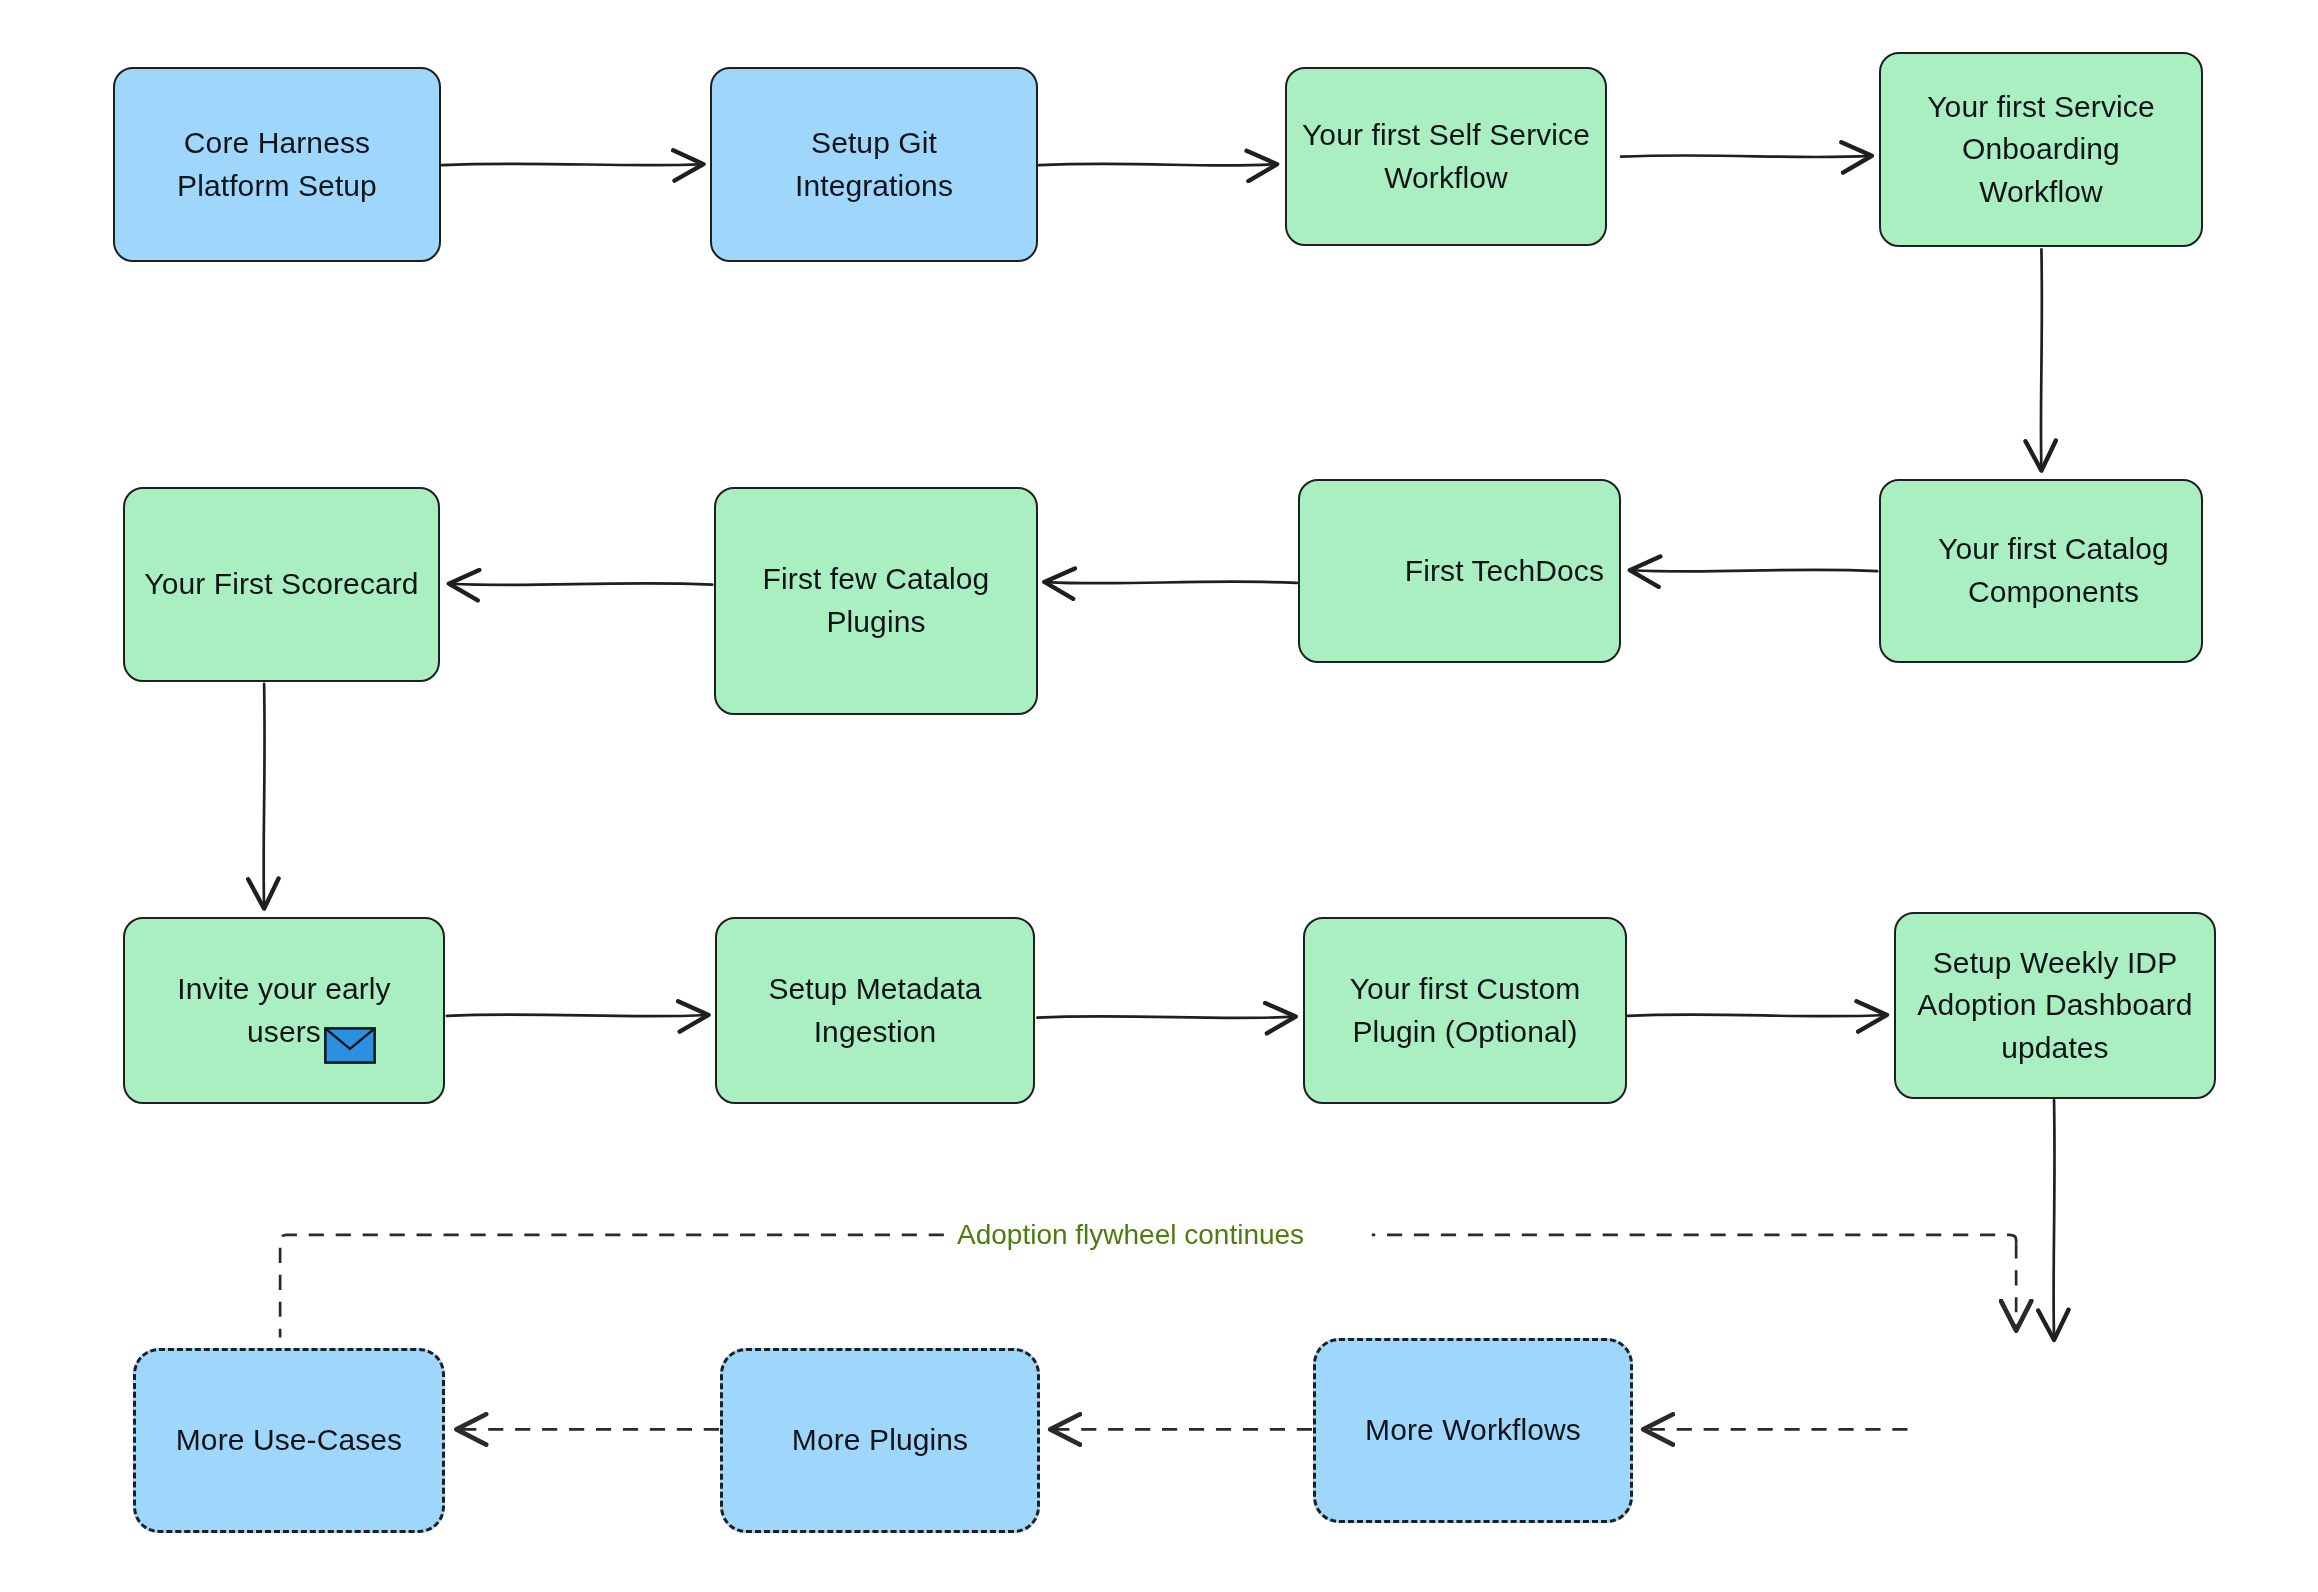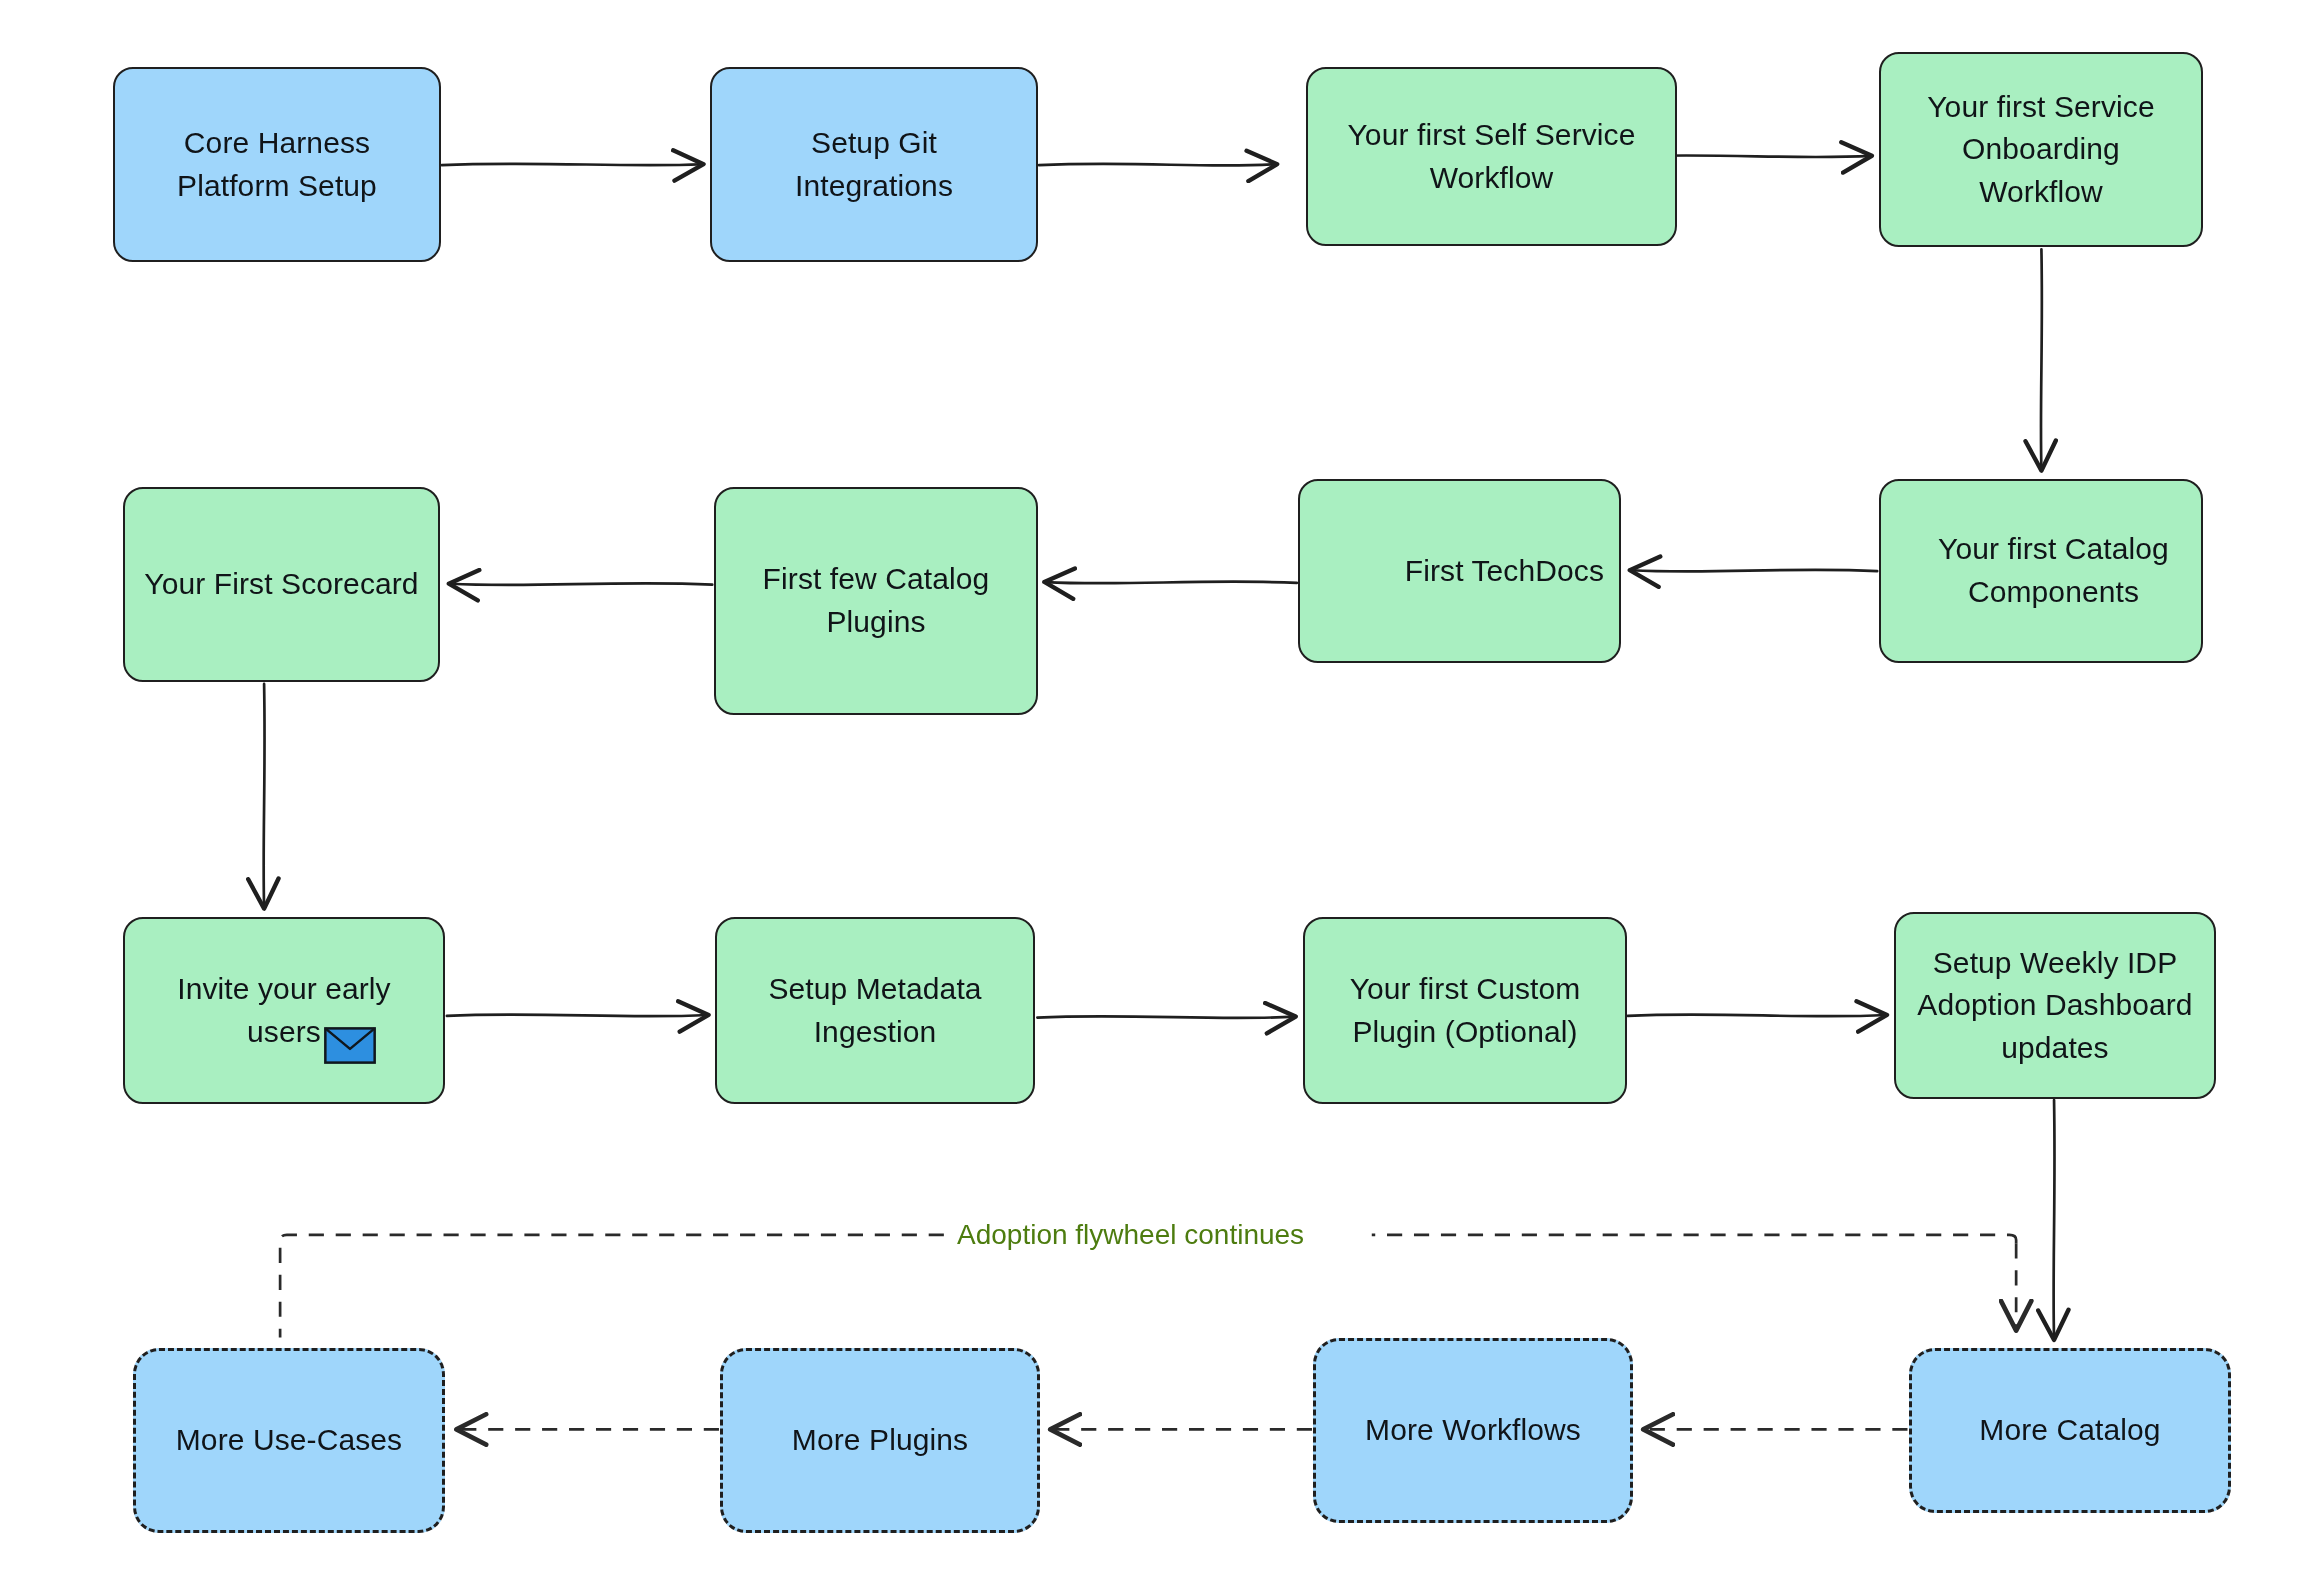--- a/index.html
+++ b/index.html
@@ -117,21 +117,21 @@
   <div class="edge-label" style="left: 947px; top: 1218px;">Adoption flywheel continues</div>
 
   <div class="node blue" style="left:113px; top:67px; width:328px; height:195px;">
     <span class="node-label">Core Harness<br>Platform Setup</span>
   </div>
 
   <div class="node blue" style="left:710px; top:67px; width:328px; height:195px;">
     <span class="node-label">Setup Git<br>Integrations</span>
   </div>
 
-  <div class="node green" style="left:1285px; top:67px; width:371px; height:179px;margin-left:21px;">
+  <div class="node green" style="left:1285px; top:67px; width:322px; height:179px;">
     <span class="node-label">Your first Self Service<br>Workflow</span>
   </div>
 
   <div class="node green" style="left:1879px; top:52px; width:324px; height:195px;">
     <span class="node-label">Your first Service<br>Onboarding<br>Workflow</span>
   </div>
 
   <div class="node green" style="left:1879px; top:479px; width:324px; height:184px;padding-left:40px;">
     <span class="node-label">Your first Catalog<br>Components</span>
   </div>
@@ -175,18 +175,15 @@
   </div>
 
   <div class="node blue dashed" style="left:1313px; top:1338px; width:320px; height:185px;">
     <span class="node-label">More Workflows</span>
   </div>
 
   <div class="node blue dashed" style="left:720px; top:1348px; width:320px; height:185px;">
     <span class="node-label">More Plugins</span>
   </div>
 
-  <div class="node blue dashed" style="left:1909px; top:1348px; width:322px; height:165px;">
-    <span class="node-label">More Catalog</span>
-  </div>
 
 </div>
 
 
 </body></html>

